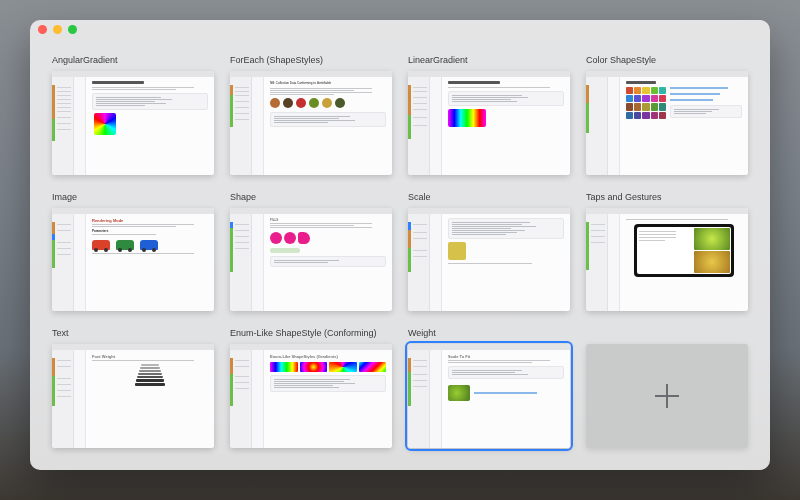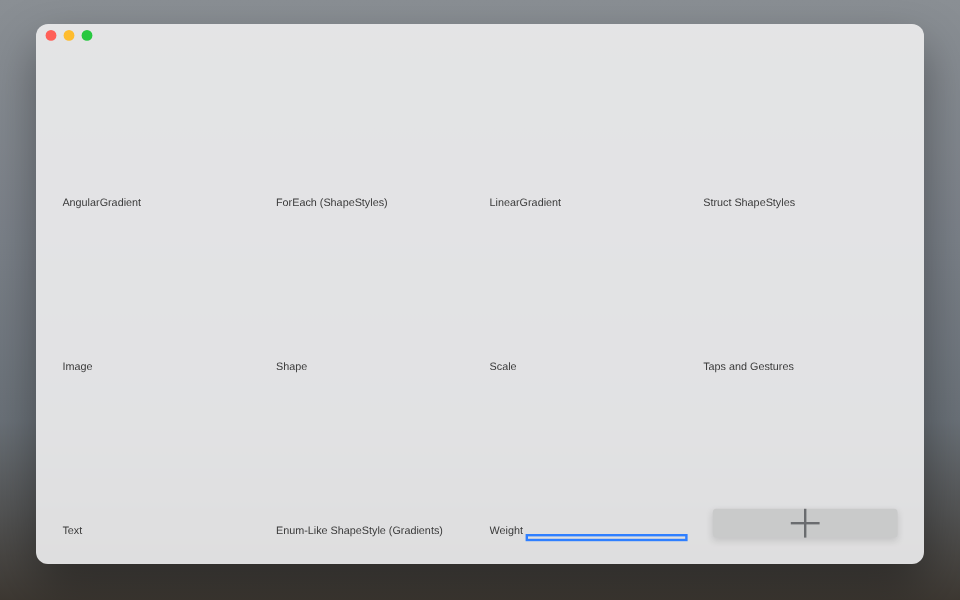--- a/index.html
+++ b/index.html
@@ -38,22 +38,22 @@
 .grid {
   flex: 1;
   padding: 18px 22px 22px;
   display: grid;
   grid-template-columns: repeat(4, 1fr);
   grid-template-rows: repeat(3, 1fr);
   gap: 18px 16px;
 }
 .cell {
   display: flex;
-  flex-direction: row;
-  align-items: flex-end;
+  flex-direction: column;
+  align-items: flex-start;
   gap: 5px;
   cursor: pointer;
 }
 .tab-title {
   font-size: 9px;
   color: #3a3a3a;
   text-align: center;
   line-height: 1;
   height: 10px;
   white-space: nowrap;
@@ -294,21 +294,21 @@
               <div class="cl" style="width:70%"></div>
               <div class="cl" style="width:55%"></div>
               <div class="cl" style="width:60%"></div>
             </div>
           <div class="grad-linear"></div>
         </div>
       </div>
     </div>
 
     <div class="cell">
-      <div class="tab-title">Struct ShapeStyles</div>
+      <div class="tab-title">Color ShapeStyle</div>
       <div class="thumb">
         <div class="chrome"></div>
         <div class="sidebar">
           <div class="sbcolor" style="top:8px;height:18px;background:#d08a3b"></div>
           <div class="sbcolor" style="top:26px;height:30px;background:#6abf4a"></div>
         </div>
         <div class="sidebar2"></div>
         <div class="content" style="display:flex;gap:4px">
           <div style="flex:0 0 auto">
             <div class="h1b" style="width:30px"></div>
@@ -501,21 +501,21 @@
             <div style="width:24px;opacity:.7"></div>
             <div style="width:26px;opacity:.85;height:2px"></div>
             <div style="width:28px;height:3px"></div>
             <div style="width:30px;height:3px"></div>
           </div>
         </div>
       </div>
     </div>
 
     <div class="cell">
-      <div class="tab-title">Enum-Like ShapeStyle (Gradients)</div>
+      <div class="tab-title">Enum-Like ShapeStyle (Conforming)</div>
       <div class="thumb">
         <div class="chrome"></div>
         <div class="sidebar">
           <div class="sbcolor" style="top:8px;height:16px;background:#d08a3b"></div>
           <div class="sbcolor" style="top:24px;height:32px;background:#6abf4a"></div>
           <div class="sbline" style="top:10px"></div>
             <div class="sbline" style="top:16px"></div>
             <div class="sbline" style="top:26px"></div>
             <div class="sbline" style="top:32px"></div>
             <div class="sbline" style="top:38px"></div>

